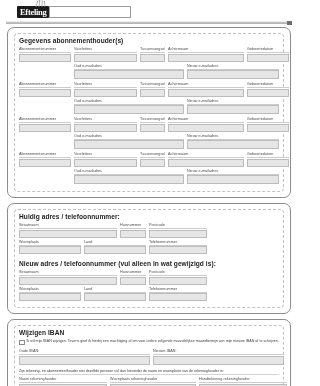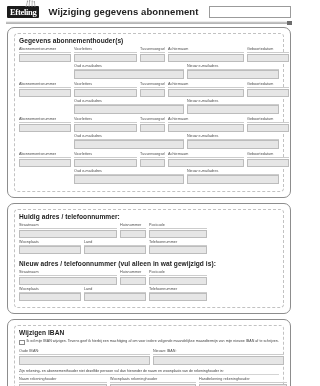--- a/index.html
+++ b/index.html
@@ -23,21 +23,21 @@
     height: 386px;
     box-sizing: border-box;
     padding: 0;
   }
 
   
   .header {
     display: flex;
     align-items: center;
     height: 20px;
-    padding: 3px 7px 0 7px;
+    padding: 3px 7px 0 17px;
     box-sizing: border-box;
   }
   .logo {
     position: relative;
     display: inline-block;
     background: #1b1b1b;
     color: #ffffff;
     font-family: "Liberation Serif", serif;
     font-weight: bold;
     font-size: 8.5px;
@@ -234,21 +234,20 @@
           <g fill="#9a9a9a">
             <circle cx="3.5" cy="1.2" r="0.7"></circle>
             <circle cx="5.7" cy="0.8" r="0.7"></circle>
             <circle cx="8.2" cy="1.1" r="0.7"></circle>
             <circle cx="10.3" cy="1.7" r="0.7"></circle>
           </g>
         </svg>
       </span>
       <span>Efteling</span>
     </div>
-    <div class="header-title">Wijziging gegevens abonnement</div>
     <div class="header-box"></div>
   </div>
   <div class="header-rule"></div>
 
   <div class="card">
     <div class="card-inner">
       <div class="section-title">Gegevens abonnementhouder(s)</div>
 
       <div class="row">
         <div class="fld c-abo">

